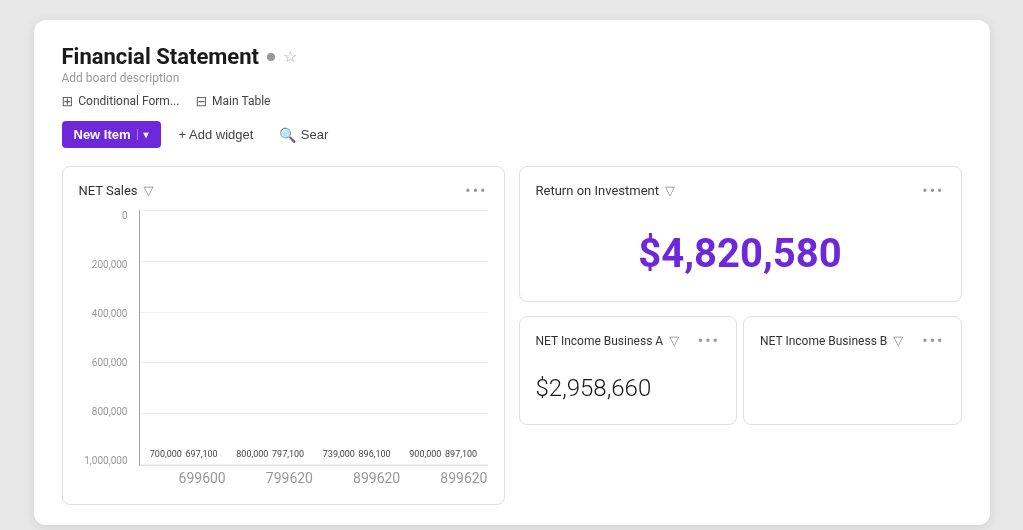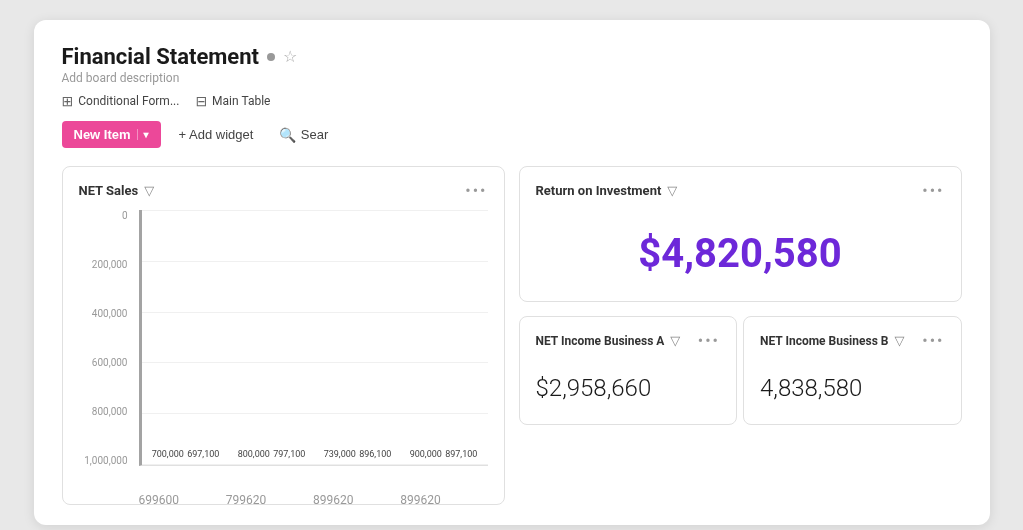--- a/index.html
+++ b/index.html
@@ -65,21 +65,21 @@
       font-size: 14px;
       color: #666;
     }
     .toolbar {
       display: flex;
       align-items: center;
       gap: 10px;
       margin-bottom: 18px;
     }
     .btn-new-item {
-      background: #ec4899;
+      background: #6d28d9;
       color: #fff;
       border: none;
       border-radius: 4px;
       padding: 6px 12px;
       font-size: 13px;
       font-weight: 600;
       cursor: pointer;
       display: flex;
       align-items: center;
       gap: 6px;
@@ -115,21 +115,21 @@
       justify-content: space-between;
       margin-bottom: 10px;
     }
     .widget-title-row {
       display: flex;
       align-items: center;
       gap: 6px;
     }
     .widget-title {
       font-size: 13px;
-      font-weight: 700;
+      font-weight: 400;
       color: #333;
     }
     .filter-icon {
       color: #888;
       font-size: 13px;
       cursor: pointer;
     }
     .more-icon {
       color: #999;
       font-size: 16px;
@@ -166,21 +166,21 @@
     .chart-inner {
       position: relative;
       height: 100%;
     }
     .bars-container {
       display: flex;
       align-items: flex-end;
       height: calc(100% - 24px);
       gap: 18px;
       padding: 0 10px;
-      border-left: 3px solid #a3a3a3;
+      border-left: 1px solid #a3a3a3;
       border-bottom: 1px solid #e0e0e0;
       position: relative;
     }
     .grid-lines {
       position: absolute;
       top: 0; left: 0; right: 0; bottom: 0;
       display: flex;
       flex-direction: column-reverse;
       justify-content: space-between;
       pointer-events: none;
@@ -211,25 +211,24 @@
       font-size: 9px;
       color: #444;
       white-space: nowrap;
     }
     .x-axis-labels {
       display: flex;
       justify-content: space-around;
       margin-top: 4px;
     }
     .x-label {
-      font-size: 12px;
+      font-size: 14px;
       color: #999;
       flex: 1;
-      text-align: left;
-      margin-top: 23px;
+      text-align: right;
     }
 
     
     .roi-widget {
       grid-column: 2;
       grid-row: 1;
     }
     .big-value {
       font-size: 40px;
       font-weight: 700;
@@ -386,20 +385,19 @@
         </div>
 
         <div class="widget">
           <div class="widget-header">
             <div class="widget-title-row">
               <span class="widget-title" style="font-size:12px;">NET Income Business B</span>
               <span class="filter-icon">▽</span>
             </div>
             <span class="more-icon">•••</span>
           </div>
-          <div class="medium-value">4,838,580</div>
         </div>
 
       </div>
     </div>
 
   </div>
 </div>
 
 </body></html>

